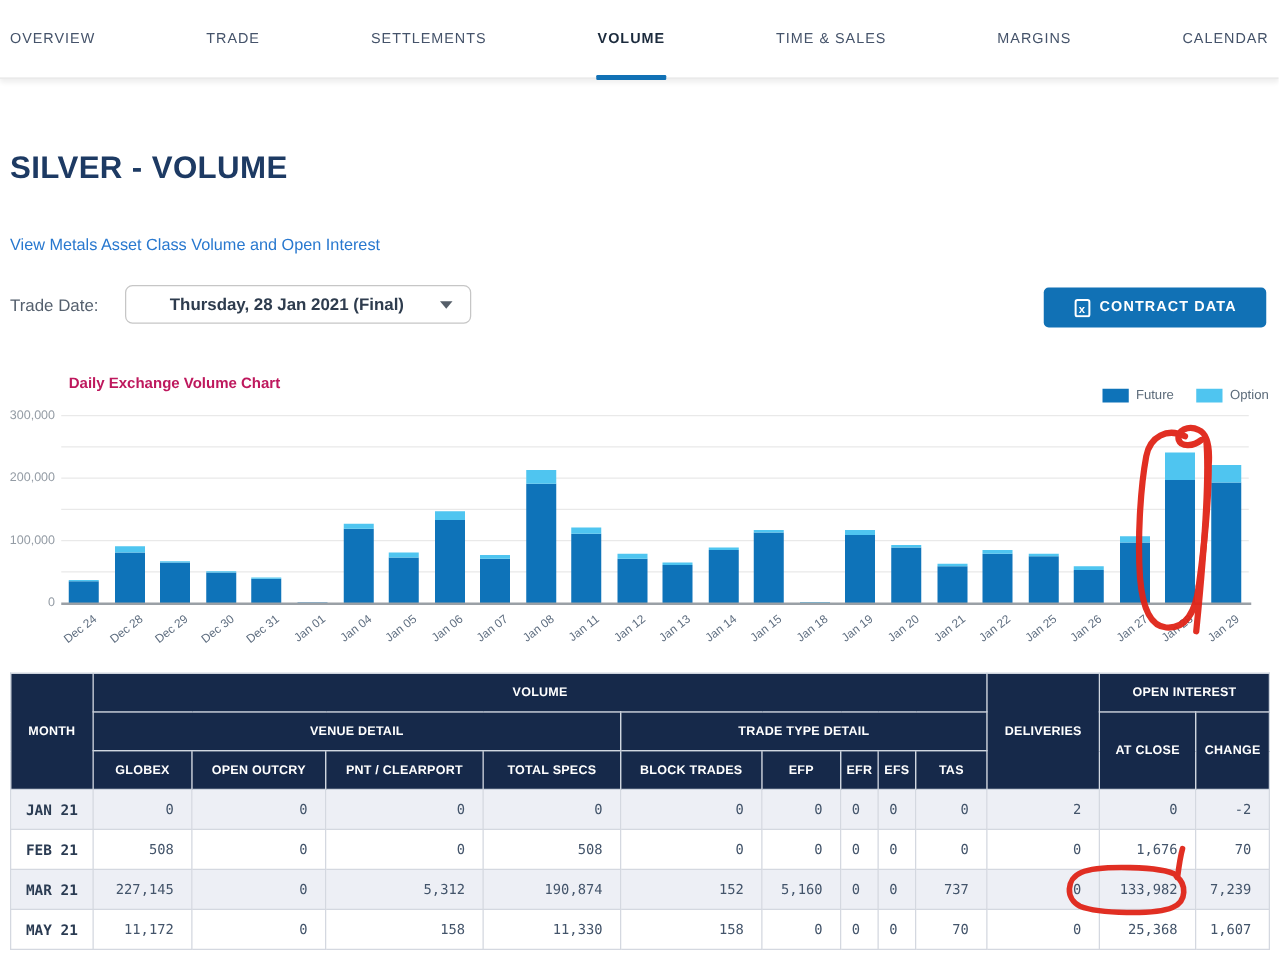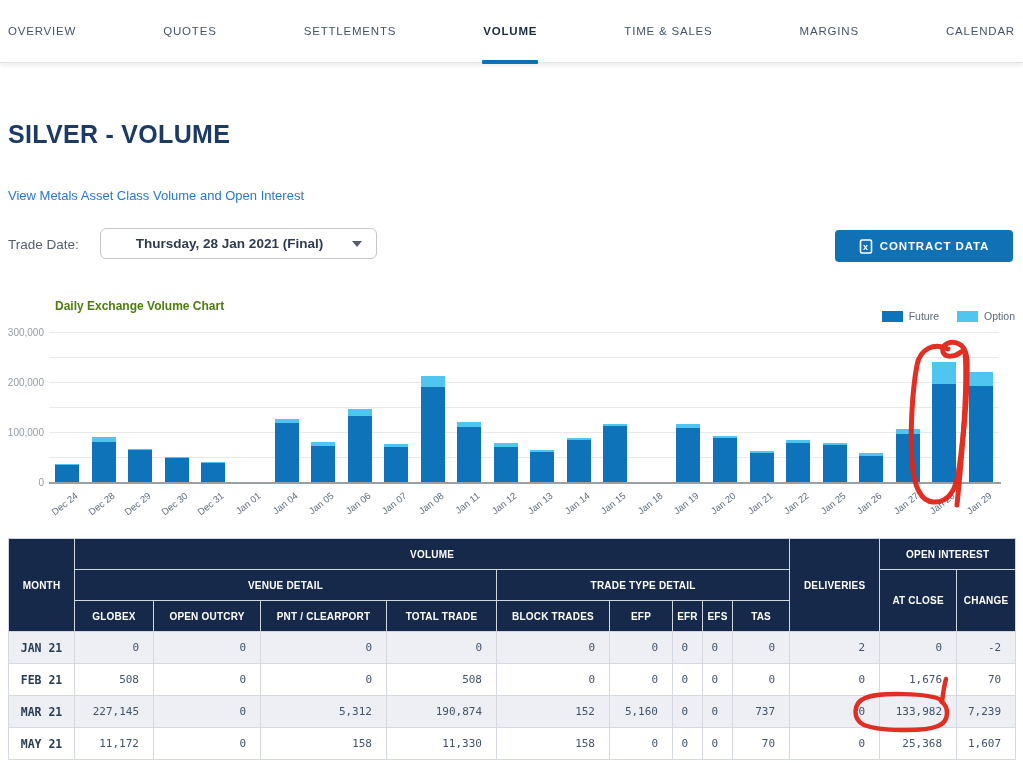--- a/index.html
+++ b/index.html
@@ -30,21 +30,21 @@
       display:flex; align-items:center; padding:0 14px; }
   .trade-date-select .val { font-size:13.5px; color:#2e3c4e; font-weight:600; flex:1;text-align:center; }
   .caret { width:0; height:0; border-left:5px solid transparent; border-right:5px solid transparent;
            border-top:6px solid #555e69; margin-left:8px; }
   .download-btn { position:absolute; left:835px; top:230px; width:178px; height:32px;
       background:#1171b5; border:none; border-radius:4px; color:#fff; font-weight:700;
       font-size:11.5px; letter-spacing:0.9px; cursor:pointer; display:flex;
       align-items:center; justify-content:center; gap:7px; font-family:"Liberation Sans",sans-serif; }
 
   
-  .chart-title { position:absolute; left:55px; top:299px; font-size:12px; font-weight:700; color:#4d7c0f; }
+  .chart-title { position:absolute; left:55px; top:299px; font-size:12px; font-weight:700; color:#be185d; }
   .legend { position:absolute; right:8px; top:310px; display:flex; gap:18px; align-items:center; }
   .legend-item { display:flex; align-items:center; gap:6px; cursor:pointer; }
   .legend-swatch { width:21px; height:11px; display:inline-block; }
   .legend-label { font-size:10.5px; color:#5c6b7a; }
 
   .plot { position:absolute; left:49px; top:333px; width:950px; height:150px; }
   .gridline { position:absolute; left:0; width:100%; height:1px; background:#e9e9e9; }
   .y-label { position:absolute; left:0; width:44px; text-align:right; font-size:10px; color:#949ca5; }
   .baseline { position:absolute; left:49px; top:482px; width:952px; height:2px; background:#9aa0a6; }
   .bar-group { position:absolute; bottom:0; width:24px; }
@@ -67,21 +67,21 @@
 
   
   .annotation-overlay { position:absolute; left:0; top:0; width:1023px; height:763px;
                         pointer-events:none; z-index:50; }
 </style>
 </head>
 <body>
 
 <nav class="topnav">
     <div class="tab">OVERVIEW</div>
-    <div class="tab">QUOTES</div>
+    <div class="tab">TRADE</div>
     <div class="tab">SETTLEMENTS</div>
     <div class="tab active">VOLUME</div>
     <div class="tab">TIME &amp; SALES</div>
     <div class="tab">MARGINS</div>
     <div class="tab">CALENDAR</div>
   </nav>
 
 <h1 class="page-title">SILVER - VOLUME</h1>
 <a class="metals-link">View Metals Asset Class Volume and Open Interest</a>
 
@@ -285,21 +285,21 @@
     <tr>
       <th colspan="4">VENUE DETAIL</th>
       <th colspan="5">TRADE TYPE DETAIL</th>
       <th rowspan="2">AT CLOSE</th>
       <th rowspan="2">CHANGE</th>
     </tr>
     <tr>
       <th>GLOBEX</th>
       <th>OPEN OUTCRY</th>
       <th>PNT / CLEARPORT</th>
-      <th>TOTAL TRADE</th>
+      <th>TOTAL SPECS</th>
       <th>BLOCK TRADES</th>
       <th>EFP</th>
       <th>EFR</th>
       <th>EFS</th>
       <th>TAS</th>
     </tr>
   </thead>
   <tbody id="table-body">
       <tr class="alt">
         <td class="month">JAN 21</td>

